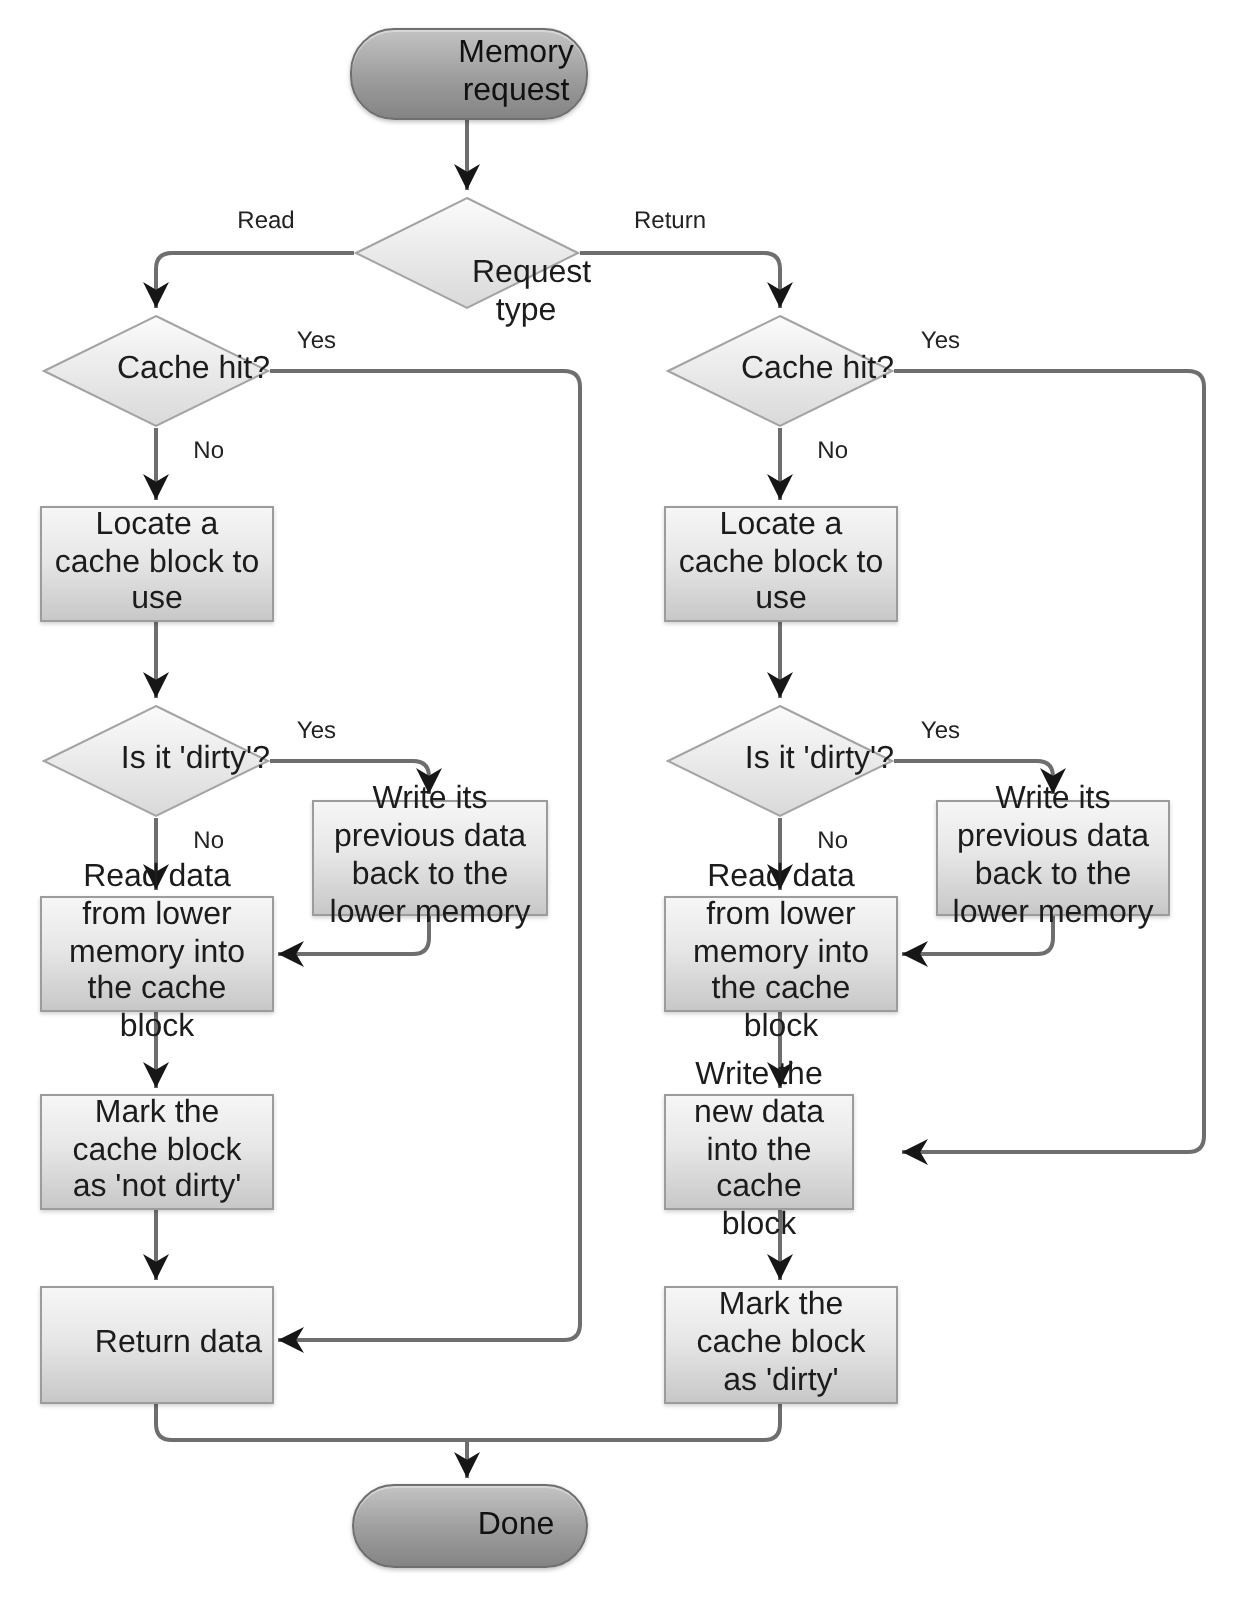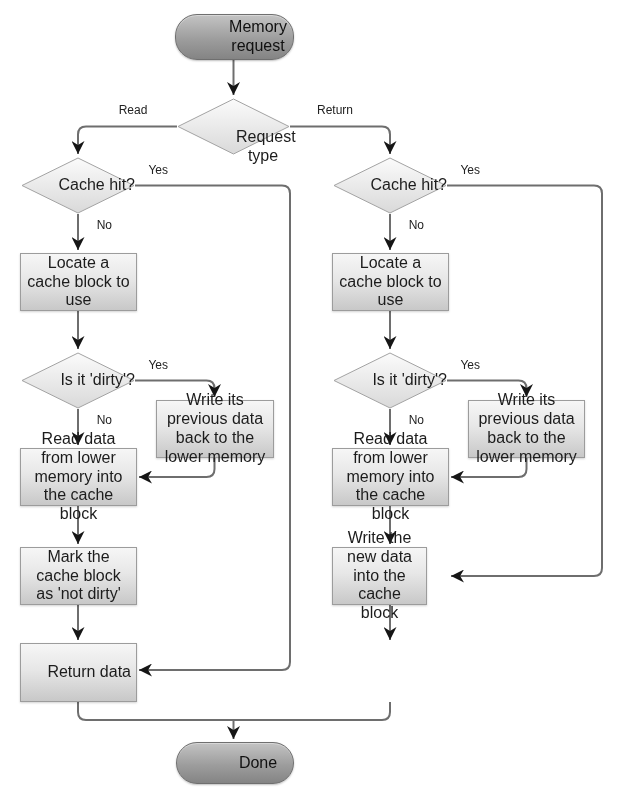--- a/index.html
+++ b/index.html
@@ -173,20 +173,23 @@
   </div>
 
   <div class="node process" style="left:332px; top:448px; width:117px; height:58px;">
     <span class="lbl">Read data from lower memory into the cache block</span>
   </div>
 
   <div class="node process" style="left:332px; top:547px; width:95px; height:58px;">
     <span class="lbl">Write the new data into the cache block</span>
   </div>
 
+  <div class="node process" style="left:332px; top:643px; width:117px; height:59px;">
+    <span class="lbl">Mark the cache block as 'dirty'</span>
+  </div>
 
   <span class="edge-label" style="left:105px; top:103px;">Read</span>
   <span class="edge-label" style="left:307px; top:103px;">Return</span>
 
   <span class="edge-label tight" style="left:140px; top:163px;">Yes</span>
   <span class="edge-label tight" style="left:452px; top:163px;">Yes</span>
   <span class="edge-label tight" style="left:84px; top:218px;">No</span>
   <span class="edge-label tight" style="left:396px; top:218px;">No</span>
 
   <span class="edge-label tight" style="left:140px; top:358px;">Yes</span>

